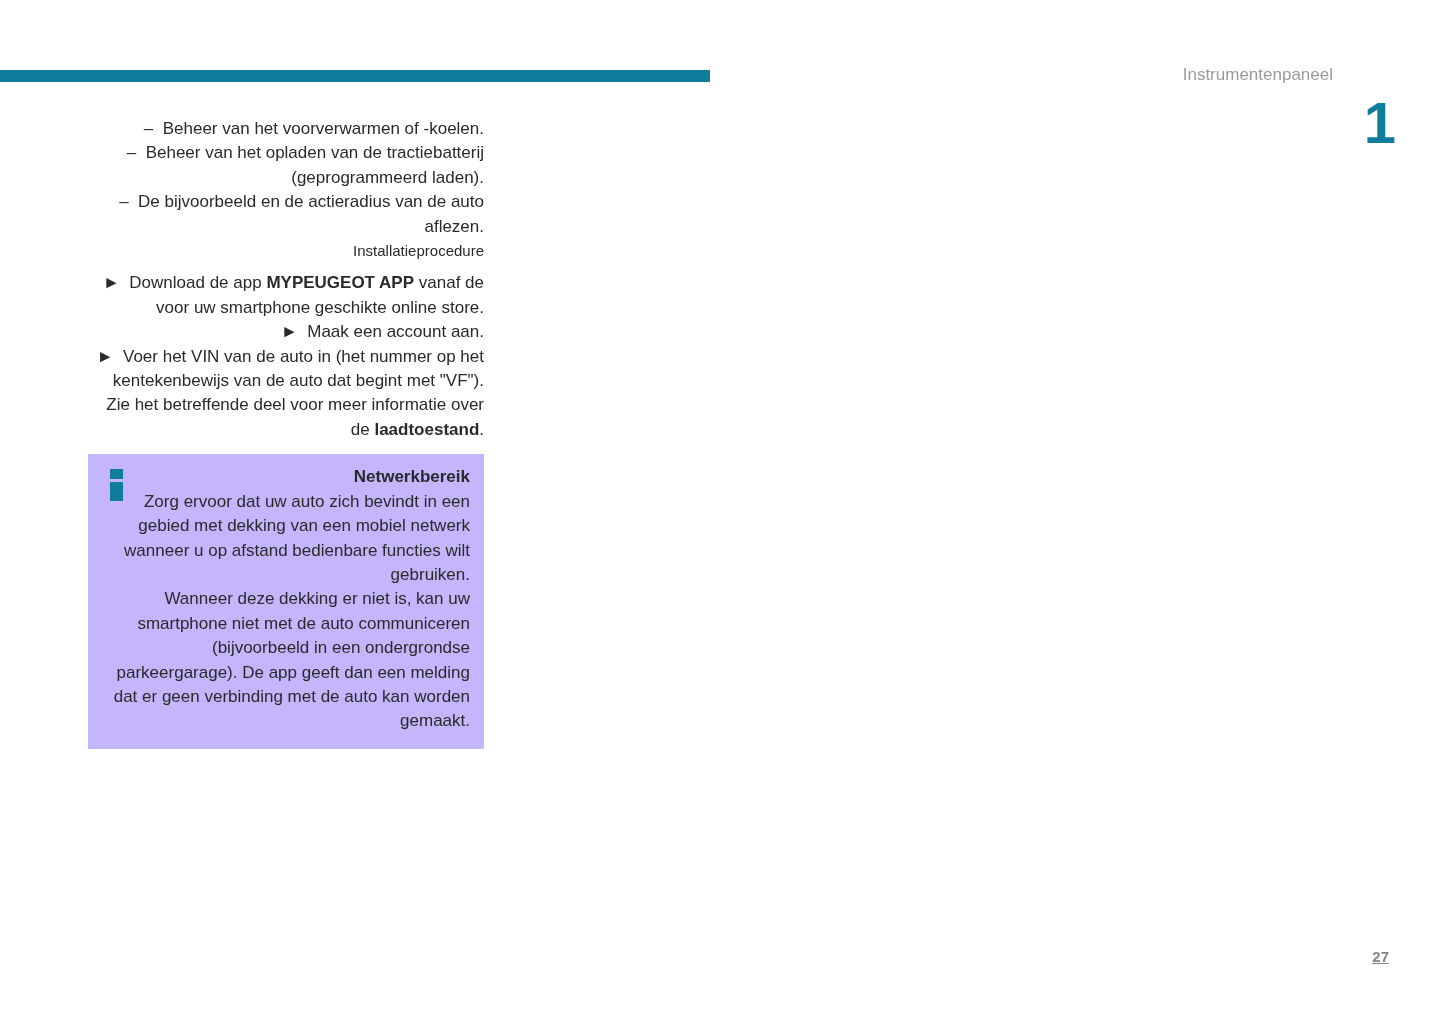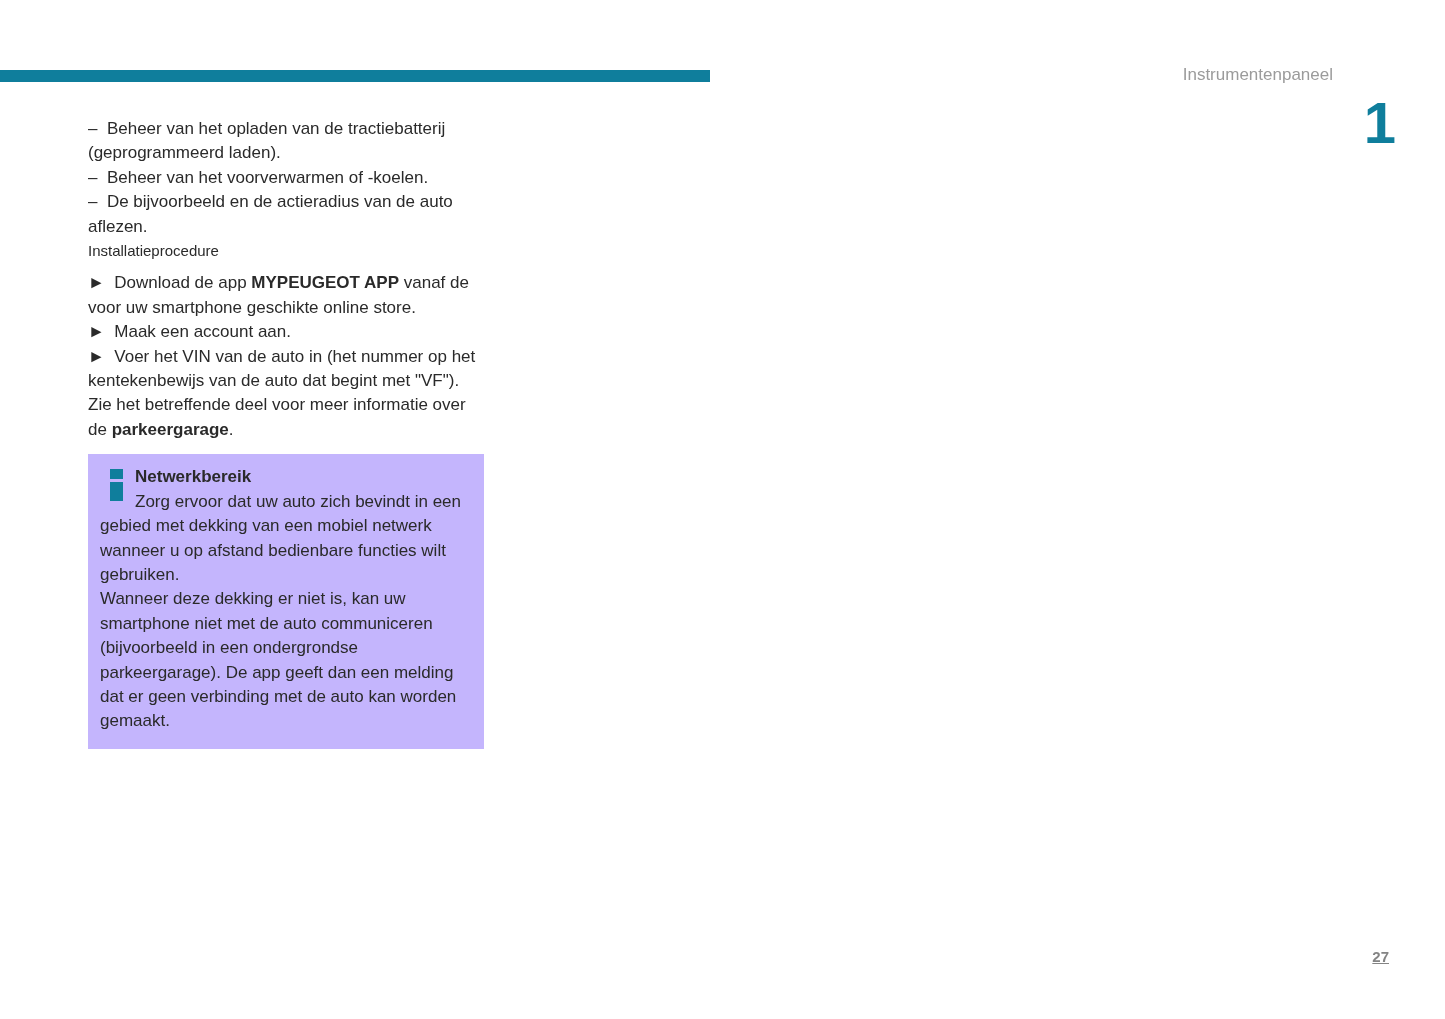--- a/index.html
+++ b/index.html
@@ -1,15 +1,15 @@
 <!DOCTYPE html>
 <html style="--accent: #0f7e9c;"><head>
 <meta charset="utf-8">
 <style>
-  * { margin: 0; padding: 0; box-sizing: border-box; }
+  * { margin: 0; padding: 0; box-sizing: border-box; text-align: right; }
   html, body { background: #ffffff; }
   body {
     font-family: "Liberation Sans", sans-serif;
     color: #2a2a2a;
   }
   .page {
     position: relative;
     width: 1445px;
     height: 1019px;
     background: #ffffff;
@@ -97,30 +97,30 @@
 <div class="page">
 
   <div class="accent-bar"></div>
 
   <div class="section-title">Instrumentenpaneel</div>
 
   <div class="chapter-number">1</div>
 
   <div class="content">
 
+    <p class="bullet">–  Beheer van het voorverwarmen of -koelen.</p>
     <p class="bullet">–  Beheer van het opladen van de tractiebatterij (geprogrammeerd laden).</p>
-    <p class="bullet">–  Beheer van het voorverwarmen of -koelen.</p>
     <p class="bullet">–  De bijvoorbeeld en de actieradius van de auto aflezen.</p>
 
     <p class="subheading">Installatieprocedure</p>
 
     <div class="steps">
       <p class="step"><span>►  Download de app </span><strong>MYPEUGEOT APP</strong><span> vanaf de voor uw smartphone geschikte online store.</span></p>
       <p class="step"><span>►  Maak een account aan.</span><strong></strong><span></span></p>
-      <p class="step"><span>►  Voer het VIN van de auto in (het nummer op het kentekenbewijs van de auto dat begint met "VF"). Zie het betreffende deel voor meer informatie over de </span><strong>parkeergarage</strong><span>.</span></p>
+      <p class="step"><span>►  Voer het VIN van de auto in (het nummer op het kentekenbewijs van de auto dat begint met "VF"). Zie het betreffende deel voor meer informatie over de </span><strong>laadtoestand</strong><span>.</span></p>
     </div>
 
     <div class="infobox">
       <span class="info-icon">
         <span class="dot"></span>
         <span class="stem"></span>
       </span>
       <p class="info-title">Netwerkbereik</p>
       <p class="info-text">Zorg ervoor dat uw auto zich bevindt in een gebied met dekking van een mobiel netwerk wanneer u op afstand bedienbare functies wilt gebruiken.</p>
       <p class="info-text">Wanneer deze dekking er niet is, kan uw smartphone niet met de auto communiceren (bijvoorbeeld in een ondergrondse parkeergarage). De app geeft dan een melding dat er geen verbinding met de auto kan worden gemaakt.</p>

